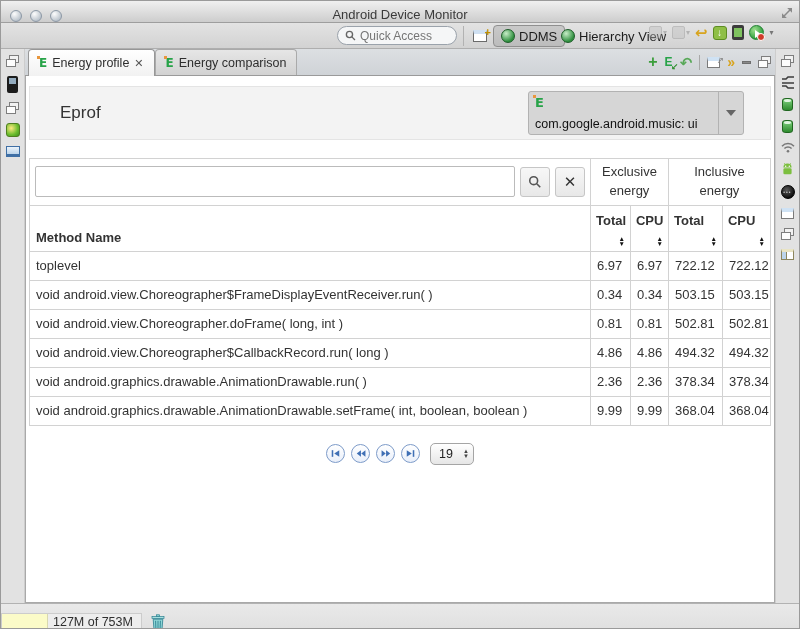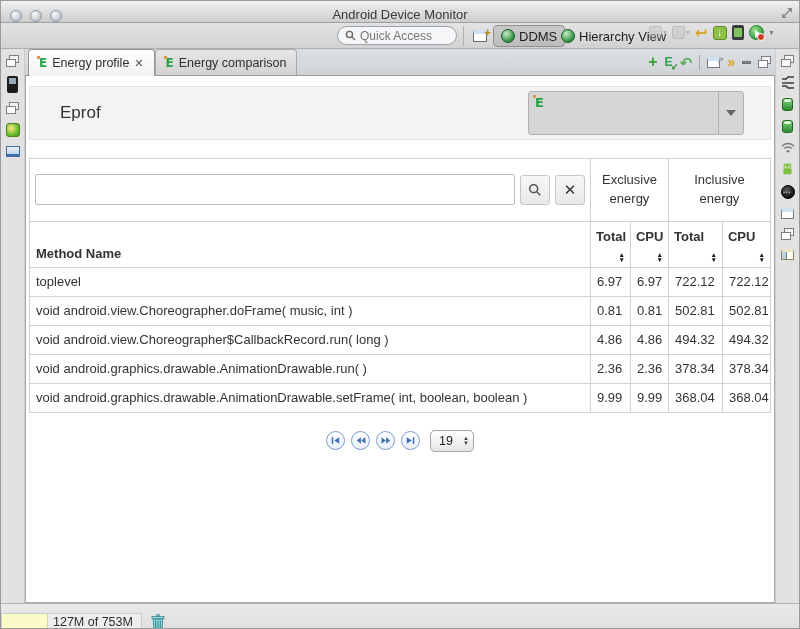--- a/index.html
+++ b/index.html
@@ -107,21 +107,21 @@
 
   
   table.grid { width:100%; border-collapse:collapse; margin-top:18px; table-layout:fixed; }
   table.grid th, table.grid td { border:1px solid #d2d2d2; font-size:13px; color:#333; }
   col.c-method { width:auto; } col.c-n1 { width:40px; } col.c-n2 { width:38px; } col.c-n3 { width:54px; } col.c-n4 { width:48px; }
   .search-cell { padding:4px 5px; }
   .search-wrap { display:flex; align-items:center; gap:5px; }
   .search-wrap input { flex:1; height:31px; border:1px solid #bbb; border-radius:2px; font-size:13px; padding:0 6px; outline:none; }
   .sbtn { width:30px; height:30px; background:linear-gradient(#f7f7f7,#e8e8e8); border:1px solid #c6c6c6; border-radius:3px;
           display:flex; align-items:center; justify-content:center; font-size:15px; font-weight:bold; color:#333; }
-  .group-h { font-weight:normal; padding:12px 8px; line-height:1.45; vertical-align:middle; }
+  .group-h { font-weight:normal; padding:4px 8px; line-height:1.45; vertical-align:middle; }
   .cols-tr th { height:46px; }
   .method-h { text-align:left; vertical-align:bottom; padding:6px 6px; font-size:13.5px; }
   .num-h { position:relative; text-align:left; vertical-align:top; padding:7px 3px 0 5px; font-size:13.5px; }
   .sort { position:absolute; bottom:5px; right:5px; display:flex; flex-direction:column; font-size:6.5px; line-height:5px; color:#111; }
   tbody td { height:29px; padding:4px 6px; background:#fff; }
   tbody td.num { padding-left:6px; }
 
   
   .pagination { display:flex; align-items:center; justify-content:center; gap:6px; margin-top:17px; }
   .pg-btn { width:19px; height:19px; border-radius:50%; background:linear-gradient(#ffffff,#e9effa); border:1px solid #7d9bc9;
@@ -238,20 +238,21 @@
         </div>
       </div>
 
       <div class="content">
 
         <div class="band">
           <span class="brand">Eprof</span>
           <div class="selector">
             <div class="sel-main">
               <span class="e-icon">E</span>
+              <span class="sel-text">com.google.android.music: ui</span>
             </div>
             <div class="sel-arrow">
                 <i></i>
               </div>
           </div>
         </div>
 
         <table class="grid">
           <colgroup>
               <col class="c-method">
@@ -301,23 +302,30 @@
           <tr>
             <td class="method">toplevel</td>
             <td class="num">6.97</td>
             <td class="num">6.97</td>
             <td class="num">722.12</td>
             <td class="num">722.12</td>
           </tr>
 
 
 
-
-          <tr>
-            <td class="method">void android.view.Choreographer.doFrame( music, int )</td>
+          <tr>
+            <td class="method">void android.view.Choreographer$FrameDisplayEventReceiver.run( )</td>
+            <td class="num">0.34</td>
+            <td class="num">0.34</td>
+            <td class="num">503.15</td>
+            <td class="num">503.15</td>
+          </tr>
+
+          <tr>
+            <td class="method">void android.view.Choreographer.doFrame( long, int )</td>
             <td class="num">0.81</td>
             <td class="num">0.81</td>
             <td class="num">502.81</td>
             <td class="num">502.81</td>
           </tr>
 
 
           <tr>
             <td class="method">void android.view.Choreographer$CallbackRecord.run( long )</td>
             <td class="num">4.86</td>

